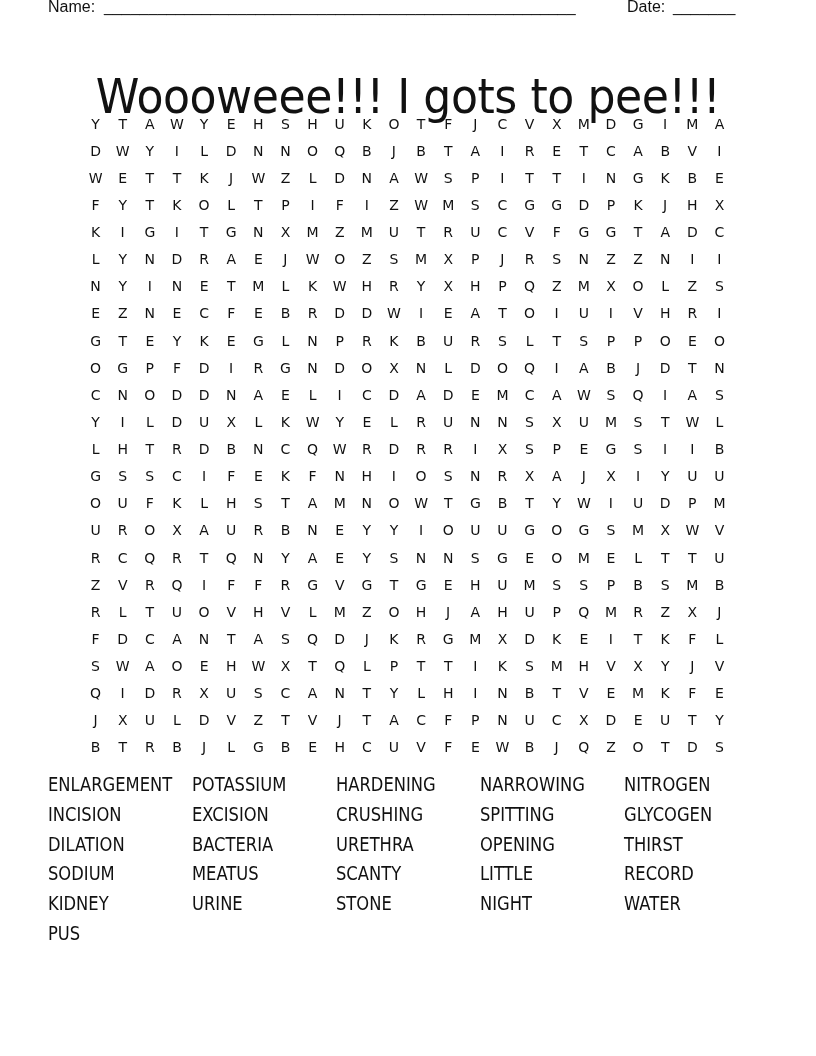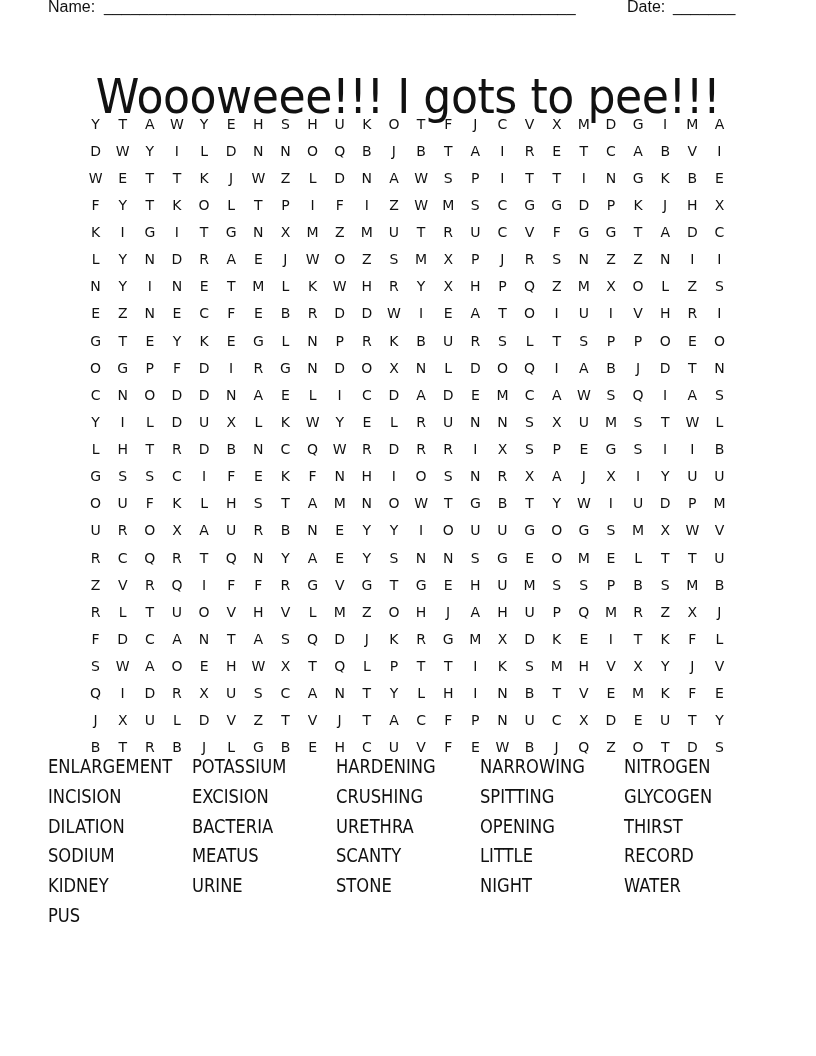--- a/index.html
+++ b/index.html
@@ -22,21 +22,21 @@
       position: absolute; left: 82px; top: 110px;
       display: grid;
       grid-template-columns: repeat(24, 27.13px);
       grid-auto-rows: 27.13px;
     }
     .cell {
       display: flex; align-items: center; justify-content: center;
       font-family: "DejaVu Sans", sans-serif; font-size: 14px; color: #111;
     }
     .word-bank {
-      position: absolute; left: 48px; top: 752px;
+      position: absolute; left: 48px; top: 770px;
       display: grid;
       grid-template-columns: repeat(5, 144px);
       grid-auto-rows: 29.8px;
     }
     .word {
       font-family: "DejaVu Sans", sans-serif; font-size: 19px; color: #111;
       transform: scaleX(0.86); transform-origin: left center;
       white-space: nowrap; line-height: 29.8px;
     }
   </style>

